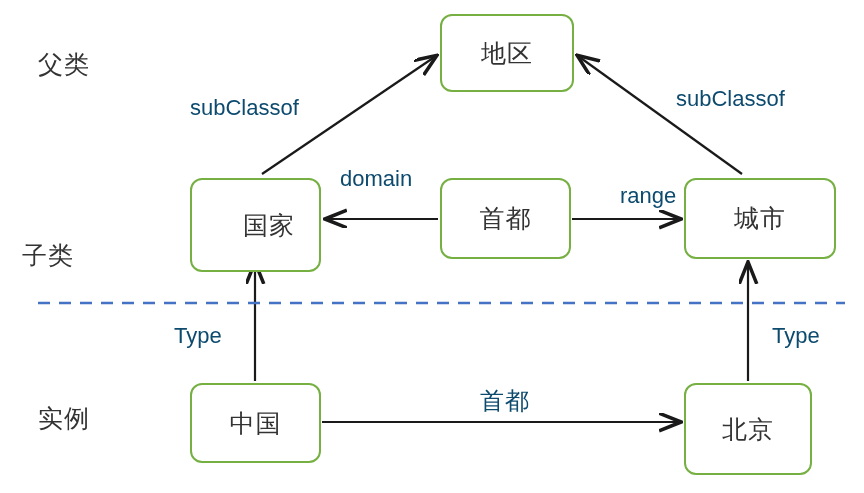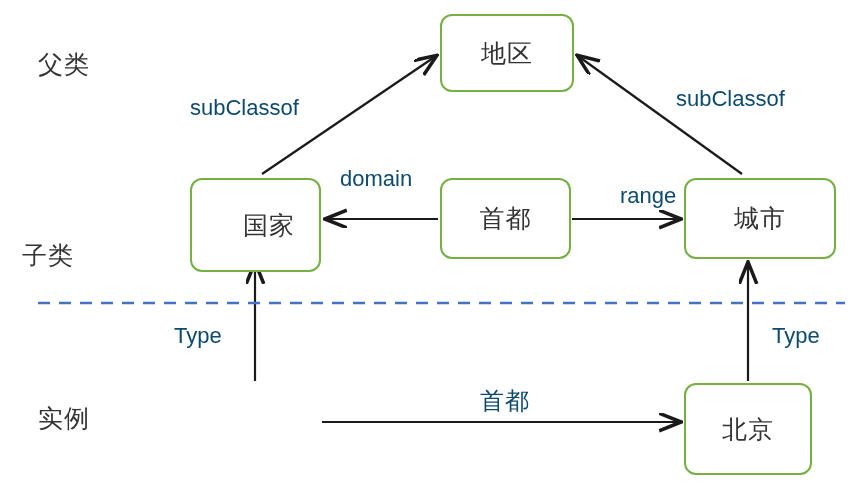--- a/index.html
+++ b/index.html
@@ -111,20 +111,23 @@
   </div>
 
   <div class="node" style="left:440px; top:178px; width:131px; height:81px;">
     <span class="node-label">首都</span>
   </div>
 
   <div class="node" style="left:684px; top:178px; width:152px; height:81px;">
     <span class="node-label">城市</span>
   </div>
 
+  <div class="node" style="left:190px; top:383px; width:131px; height:80px;">
+    <span class="node-label">中国</span>
+  </div>
 
   <div class="node" style="left:684px; top:383px; width:128px; height:92px;">
     <span class="node-label">北京</span>
   </div>
 
   <div class="edge-label" style="left:188px; top:97px;">subClassof</div>
 
   <div class="edge-label" style="left:674px; top:88px;">subClassof</div>
 
   <div class="edge-label" style="left:338px; top:168px;">domain</div>

